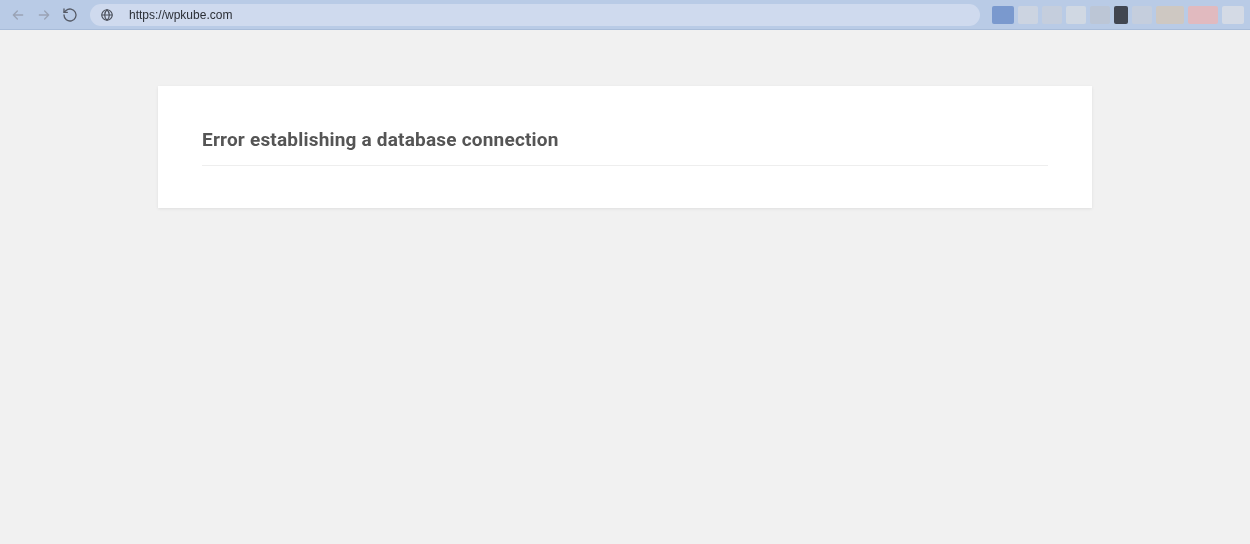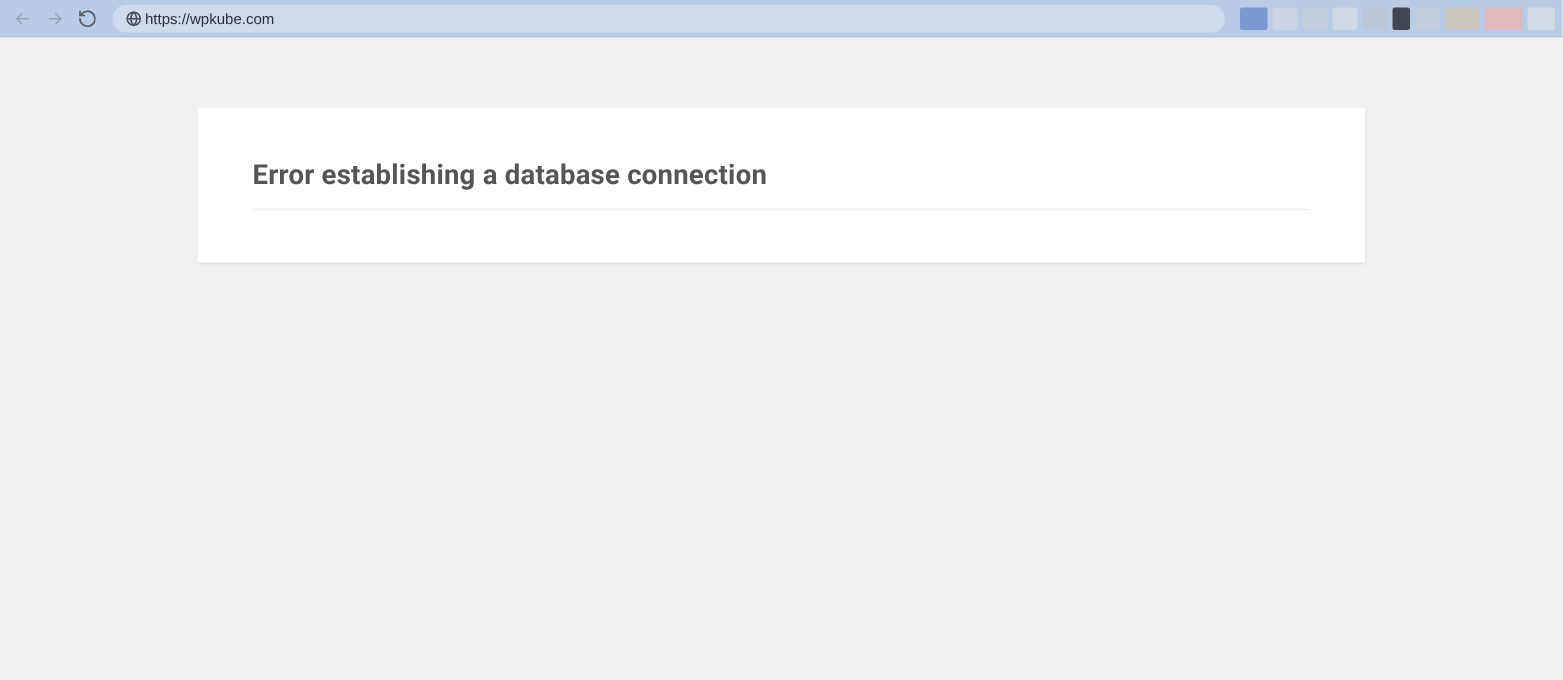--- a/index.html
+++ b/index.html
@@ -26,21 +26,21 @@
     .nav-btn svg { width: 16px; height: 16px; }
 
     .addr-wrap {
       flex: 1;
       height: 22px;
       background: #cfdaee;
       border-radius: 11px;
       display: flex;
       align-items: center;
       padding: 0 10px;
-      gap: 2px;
+      gap: 15px;
       margin-left: 4px;
     }
     .site-icon { width: 14px; height: 14px; color: #4a4f5a; display:flex; align-items:center; justify-content:center; }
     .site-icon svg { width: 14px; height: 14px; }
     .addr-input {
       flex: 1;
       border: none; outline: none; background: transparent;
       font-size: 12px;
       color: #2b2f36;
       padding: 0;
@@ -67,21 +67,21 @@
     .error-card {
       position: absolute;
       left: 158px;
       top: 56px;
       width: 934px;
       background: #ffffff;
       box-shadow: 0 1px 3px rgba(0,0,0,0.08);
       padding: 42px 44px 42px 44px;
     }
     .error-title {
-      font-size: 22px;
+      font-size: 19px;
       font-weight: 700;
       color: #555555;
       padding-bottom: 14px;
       border-bottom: 1px solid #eeeeee;
       letter-spacing: 0.2px;
     }
   </style>
 </head>
 <body>
 

